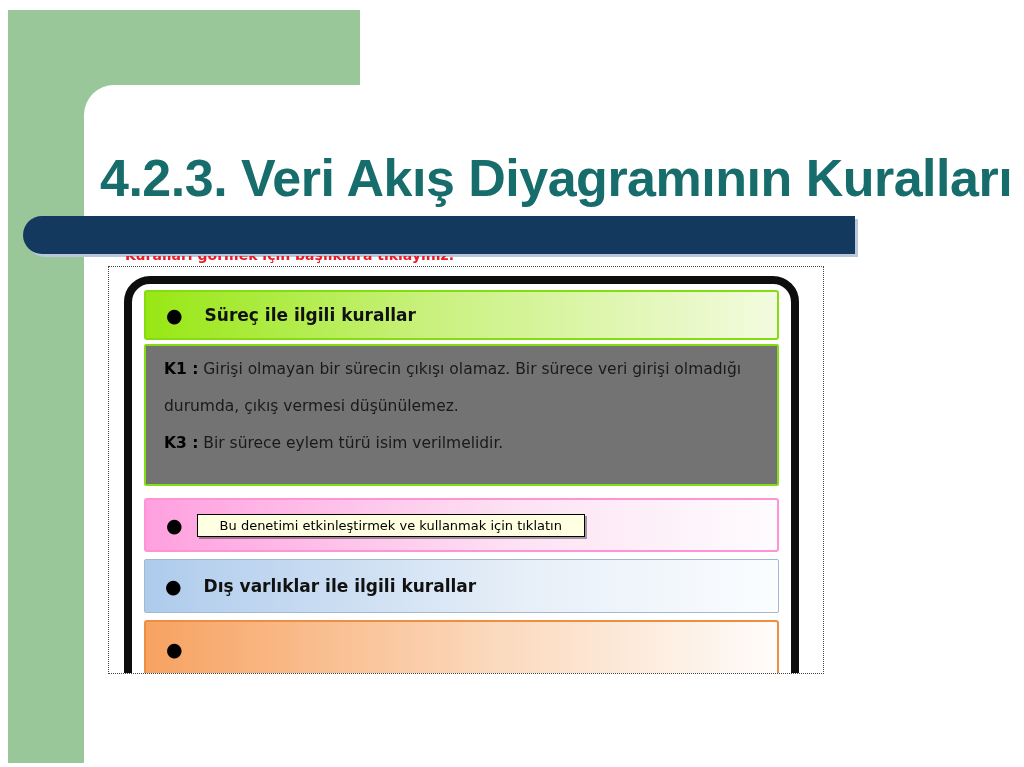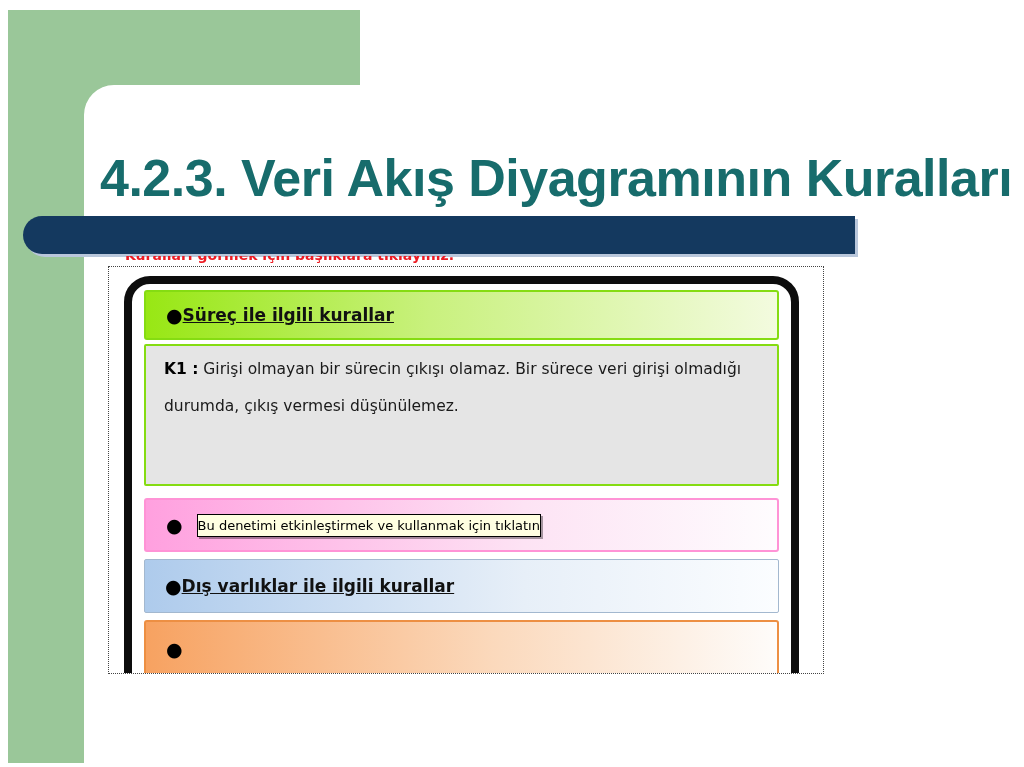--- a/index.html
+++ b/index.html
@@ -43,44 +43,44 @@
     position:absolute;left:15px;top:9px;width:675px;height:520px;
     box-sizing:border-box;border:8px solid #0d0d0d;border-radius:26px;
     background:#ffffff;padding:6px 12px 0 12px;overflow:hidden;
   }
   .bar{
     display:flex;align-items:center;box-sizing:border-box;
     font-family:"DejaVu Sans",sans-serif;
   }
   .bar .bullet{font-size:19px;color:#000;margin-left:20px;line-height:1;}
   .bar .bar-label{
-    font-size:17px;font-weight:bold;color:#111;text-decoration:underline;
+    margin-left:22px;font-size:17px;font-weight:bold;color:#111;
   }
   .bar.green{
     height:50px;border:2px solid #85DC12;border-radius:3px;
     background:linear-gradient(90deg,#98E714 0%,#C9F17E 45%,#F3FBDF 100%);
   }
   .rules-box{
     margin-top:4px;height:142px;box-sizing:border-box;
-    border:2px solid #85DC12;border-radius:2px;background:#e5e5e5;
+    border:2px solid #85DC12;border-radius:2px;background:#737373;
     padding:5px 18px 0 18px;
   }
   .rule{
     margin:0;font-family:"DejaVu Sans",sans-serif;font-size:15.5px;
     color:#1a1a1a;line-height:37px;
   }
   .rule b{font-weight:bold;color:#000;}
   .bar.pink{
     margin-top:12px;height:54px;border:2px solid #FF93D6;border-radius:3px;
     background:linear-gradient(90deg,#FFA0DF 0%,#FDE3F4 60%,#FEFCFE 100%);
   }
   .tooltip{
     margin-left:14px;background:#FFFFE1;border:1px solid #000;
     font-family:"DejaVu Sans",sans-serif;font-size:13px;color:#000;
-    padding:3px 0;white-space:nowrap;box-shadow:2px 2px 0 rgba(0,0,0,0.35);
+    padding:3px 22px;white-space:nowrap;box-shadow:2px 2px 0 rgba(0,0,0,0.35);
   }
   .bar.blue{
     margin-top:7px;height:54px;border:1px solid #A3B8CF;border-radius:2px;
     background:linear-gradient(90deg,#AECBEC 0%,#E7EFF8 60%,#FBFDFF 100%);
   }
   .bar.orange{
     margin-top:7px;height:58px;border:2px solid #ED8F43;border-radius:3px;
     background:linear-gradient(90deg,#F7A261 0%,#FBD9BC 55%,#FEFCFA 100%);
   }
 </style>
@@ -104,20 +104,21 @@
     <div class="dotted-box">
       <div class="black-box">
 
         <div class="bar green">
           <span class="bullet">●</span>
           <span class="bar-label">Süreç ile ilgili kurallar</span>
         </div>
 
         <div class="rules-box">
           <p class="rule"><b>K1 :</b> <span>Girişi olmayan bir sürecin çıkışı olamaz. Bir sürece veri girişi olmadığı durumda, çıkış vermesi düşünülemez.</span></p>
+          <p class="rule"><b>K3 :</b> <span>Bir sürece eylem türü isim verilmelidir.</span></p>
         </div>
 
         <div class="bar pink">
           <span class="bullet">●</span>
           <span class="tooltip">Bu denetimi etkinleştirmek ve kullanmak için tıklatın</span>
         </div>
 
         <div class="bar blue">
           <span class="bullet">●</span>
           <span class="bar-label">Dış varlıklar ile ilgili kurallar</span>

